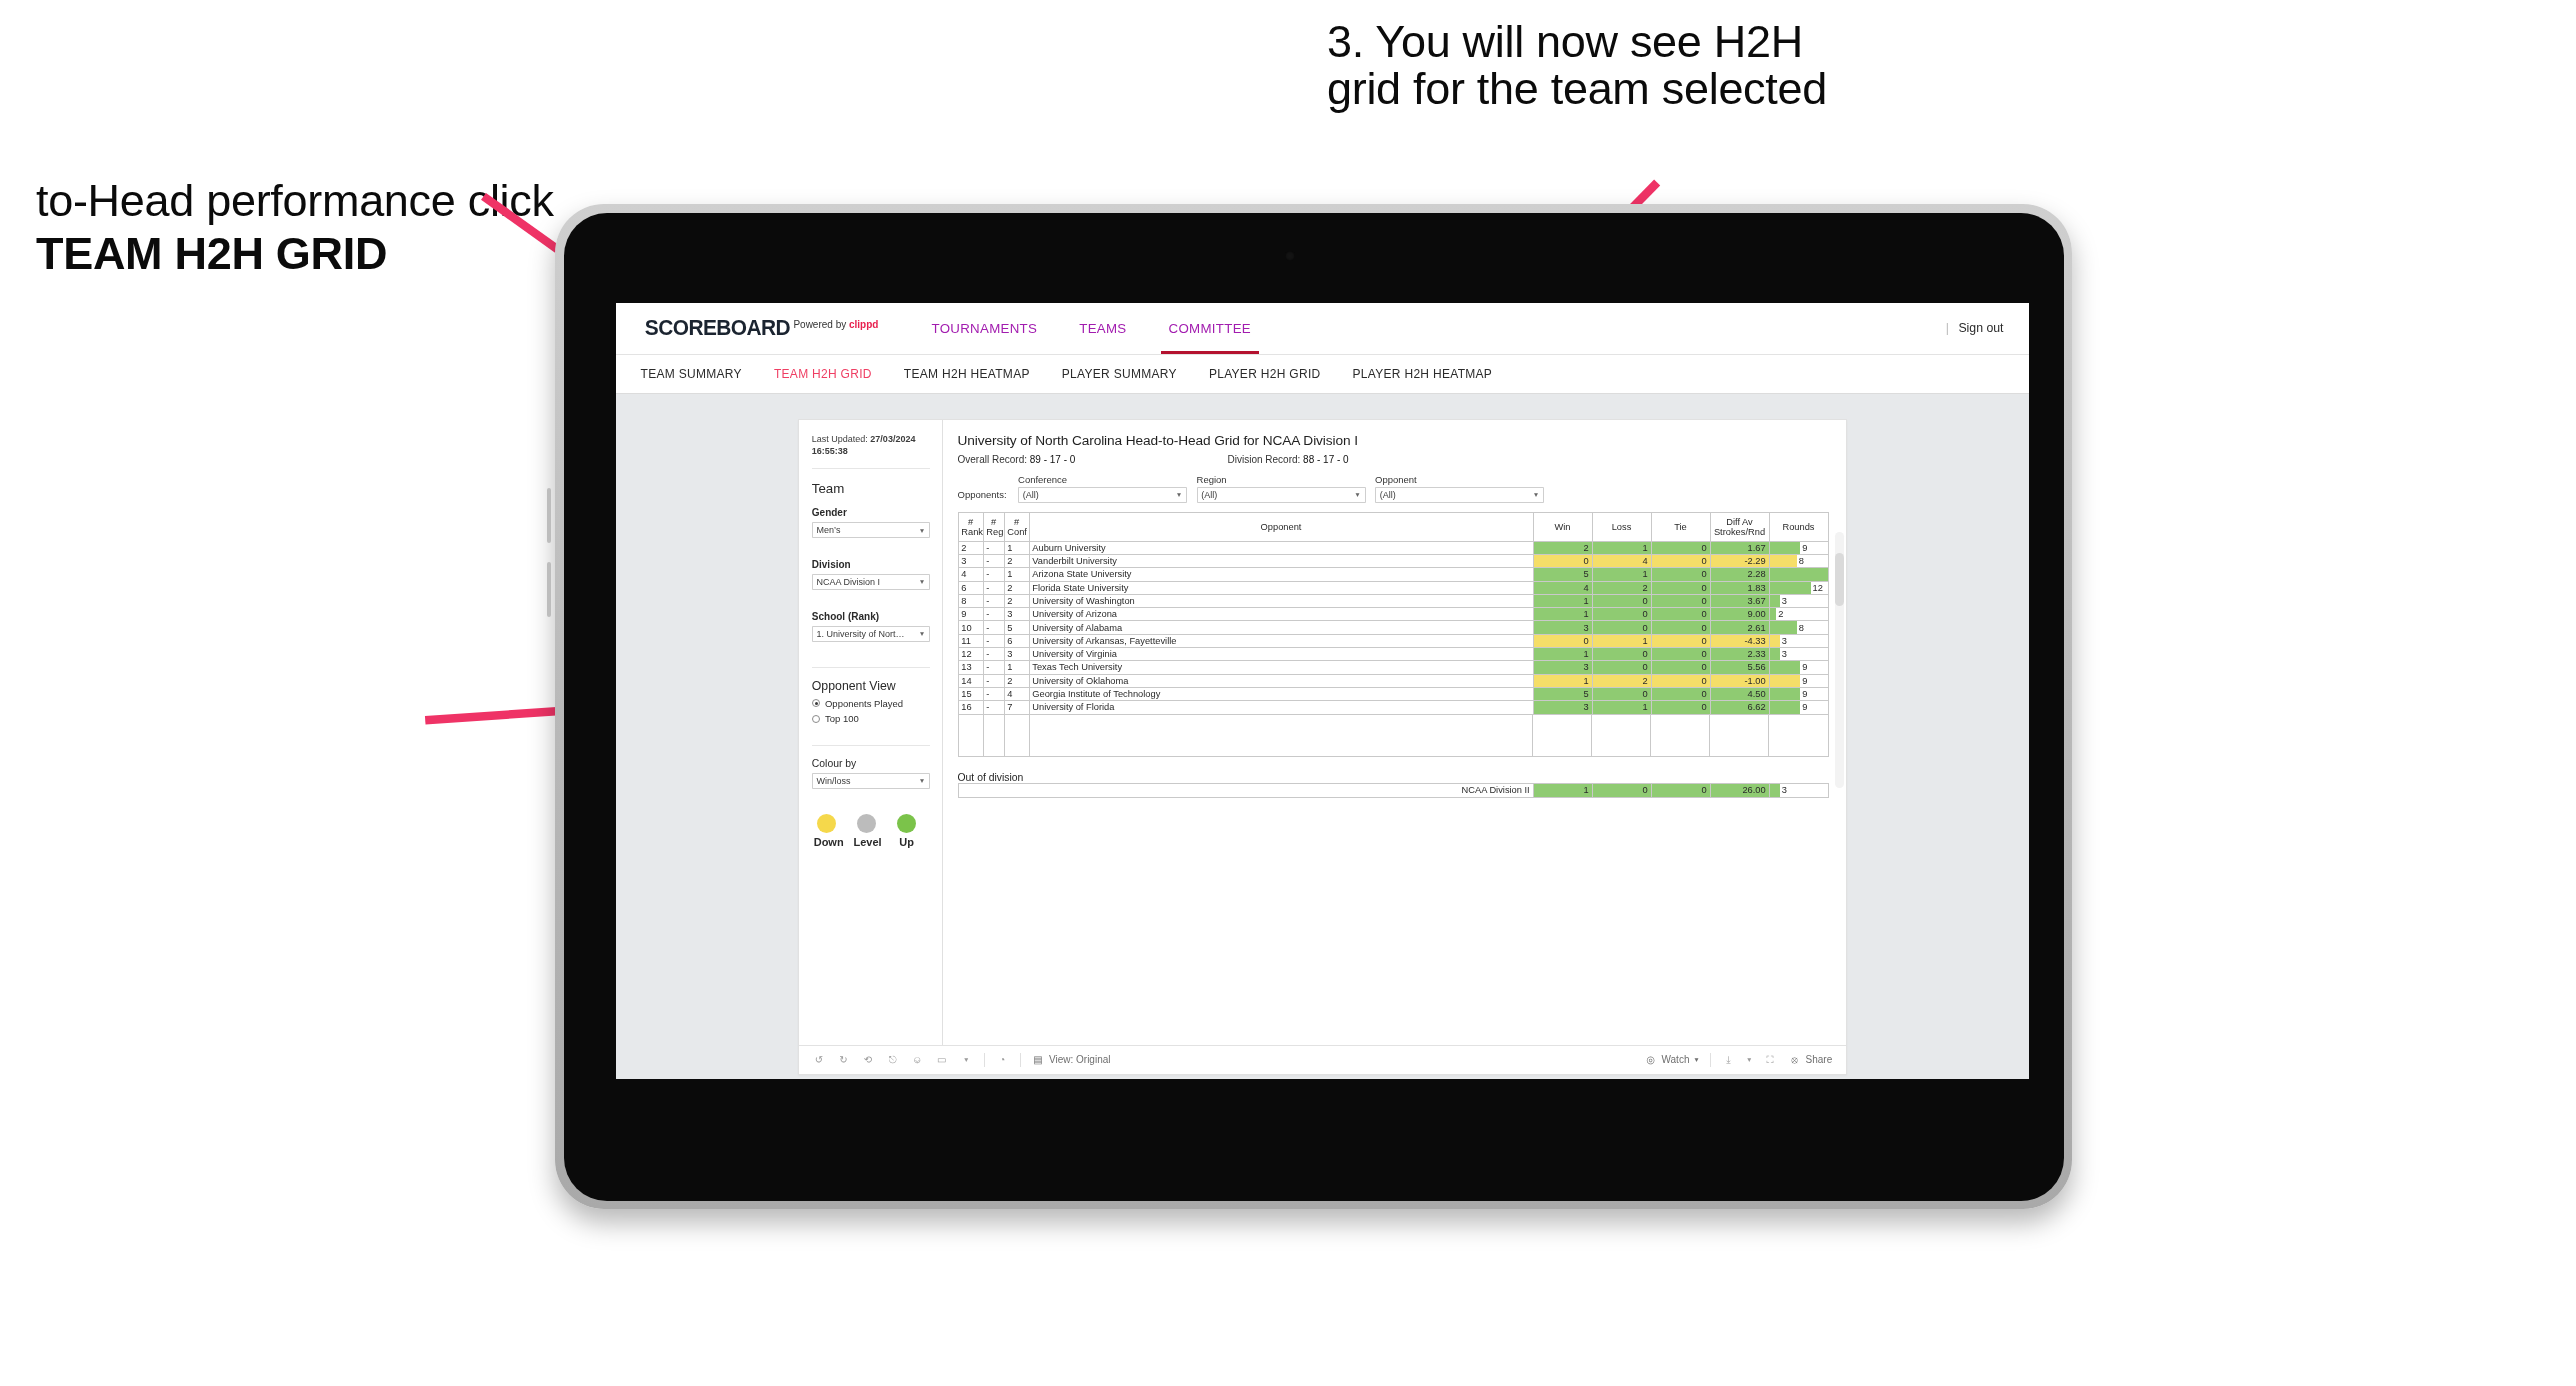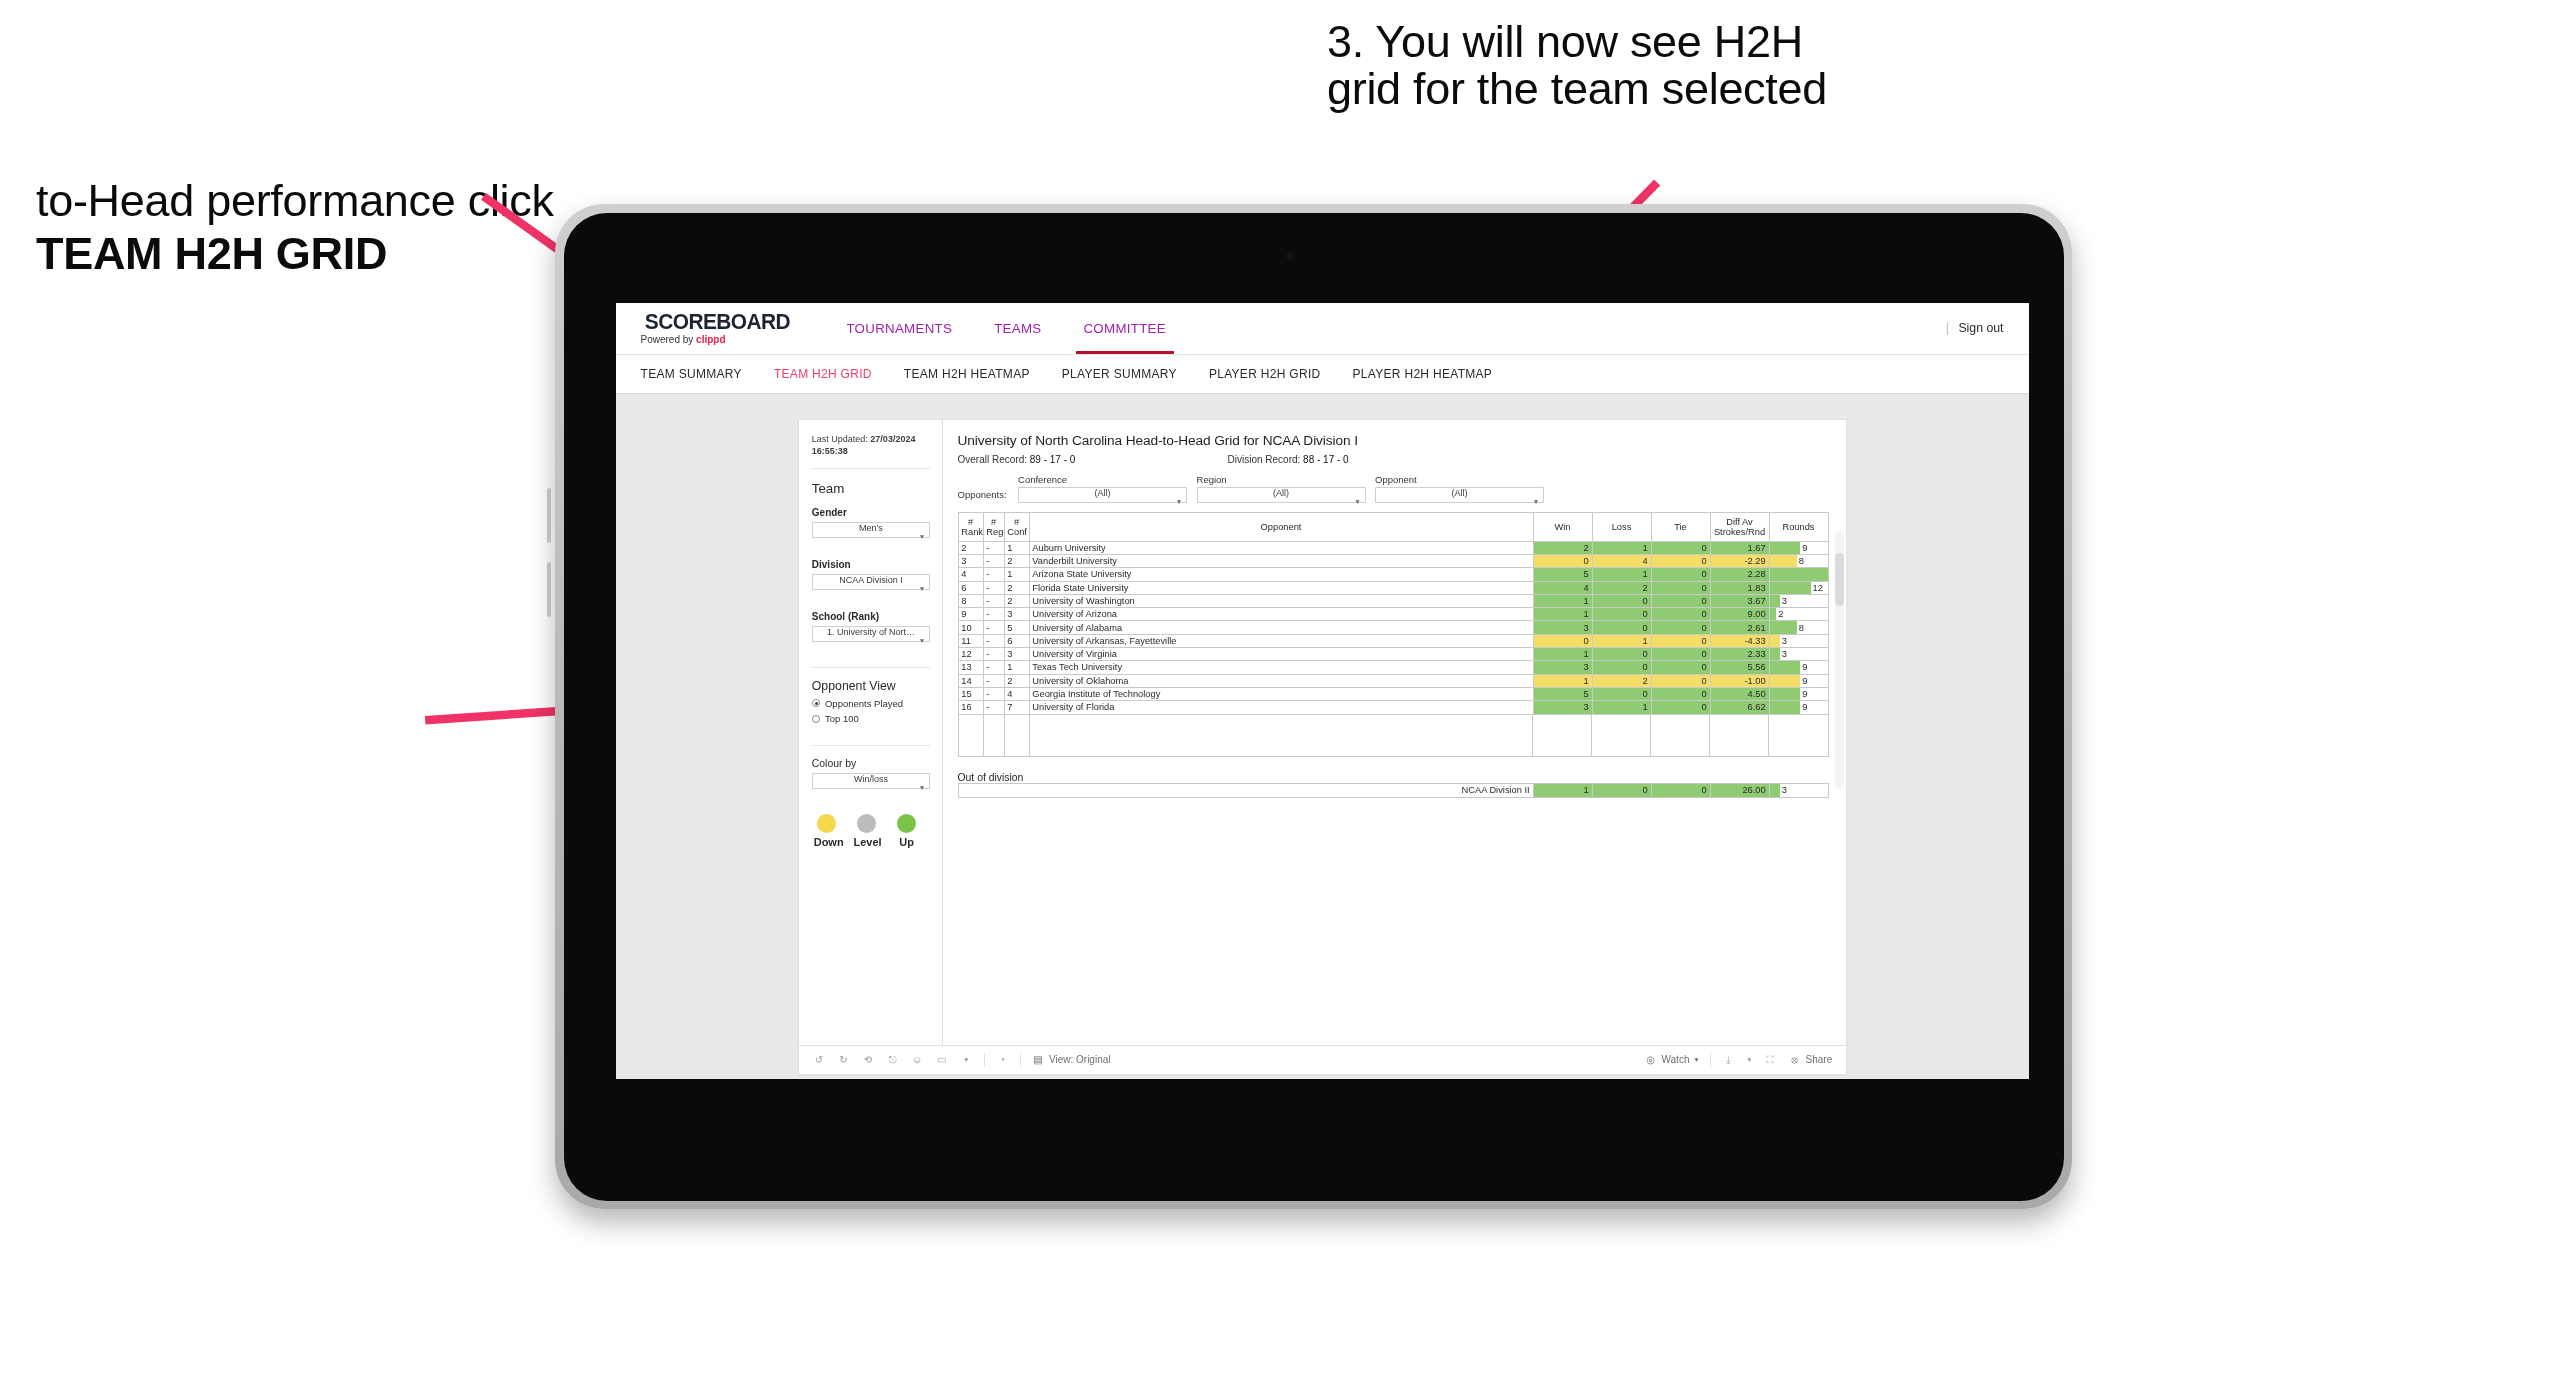--- a/index.html
+++ b/index.html
@@ -57,21 +57,21 @@
     width: 1413px; height: 776px;
     background: #e7e9eb;
     overflow: hidden;
   }
 
   
   #appbar {
     height: 51px; background: #fff; display: flex; align-items: center;
     padding: 0 25px; position: relative;
   }
-  .logo { display:flex; flex-direction:column; justify-content:center; margin-right: 32px; }
+  .logo { display:flex; flex-direction:row; justify-content:center; margin-right: 32px; }
   .logo-word {
     font-family: "Liberation Sans", sans-serif;
     font-weight: 700; font-size: 22px; letter-spacing: -0.6px;
     color: #1b2430; line-height: 1; transform: scaleX(0.95);
   }
   .logo-sub { font-size: 10px; color:#333; margin-top:2.8px; line-height:1; }
   .logo-sub b { color:#e8214f; font-weight:700; }
   .topnav { display: flex; align-items: center; height: 100%; }
   .topnav-item {
     font-size: 13.3px; color:#a21caf; letter-spacing: 0.3px;
@@ -111,21 +111,21 @@
   #sidebar { width: 144px; border-right:0.9px solid #e0e0e0; padding: 13.3px 11.4px 9.5px 13.3px;
              background:#fff; font-size:9.5px; color:#222; }
   .last-updated { font-size:9px; color:#3d3d3d; line-height:1.35; }
   .last-updated b { font-weight:700; }
   .hr { border-top:0.9px solid #e6e6e6; margin:11.4px 0; }
   .sb-h { font-size:13.3px; color:#2a2a2a; margin: 5.7px 0 11.4px; }
   .sb-label { font-size:10px; font-weight:700; color:#2a2a2a; margin-bottom:3.8px; }
   .sel {
     height:16px; border:0.9px solid #cfcfcf; background:#fff; border-radius:0.9px;
     display:flex; align-items:center; padding: 0 3.8px; font-size:9px; color:#3a3a3a;
-    position:relative; cursor:pointer;flex-direction:column;
+    position:relative; cursor:pointer;
   }
   .sel .caret { margin-left:auto; font-size:6.6px; color:#666; }
   .sb-gap { height: 21px; }
   .radio-row { display:flex; align-items:center; gap:4.7px; margin-top:4.7px; font-size:9.5px; color:#2f2f2f; cursor:pointer; }
   .radio { width:8.5px; height:8.5px; border-radius:50%; border:1.1px solid #8b8b8b; background:#fff;
            position:relative; flex:0 0 auto; }
   .radio.on::after { content:""; position:absolute; left:1.9px; top:1.9px; width:3.2px; height:3.2px;
                      border-radius:50%; background:#3a3a3a; }
   .legend { display:flex; gap:13.3px; margin-top:25px; padding-left:1.9px; }
   .legend-item { text-align:center; width:26.5px; }

